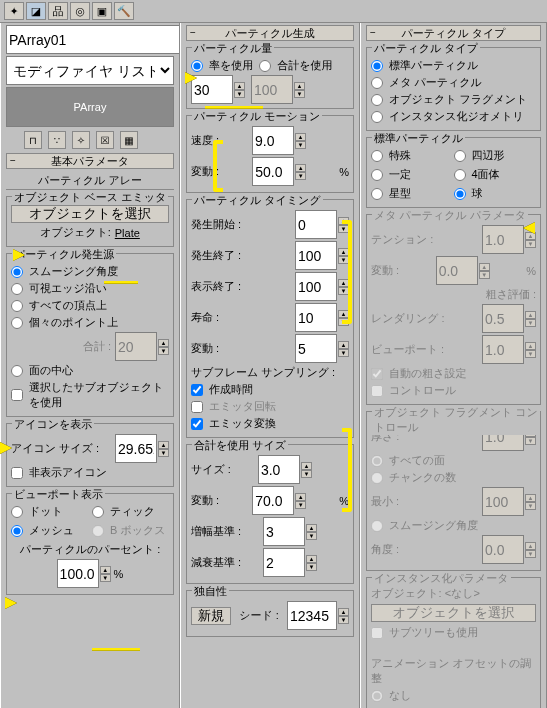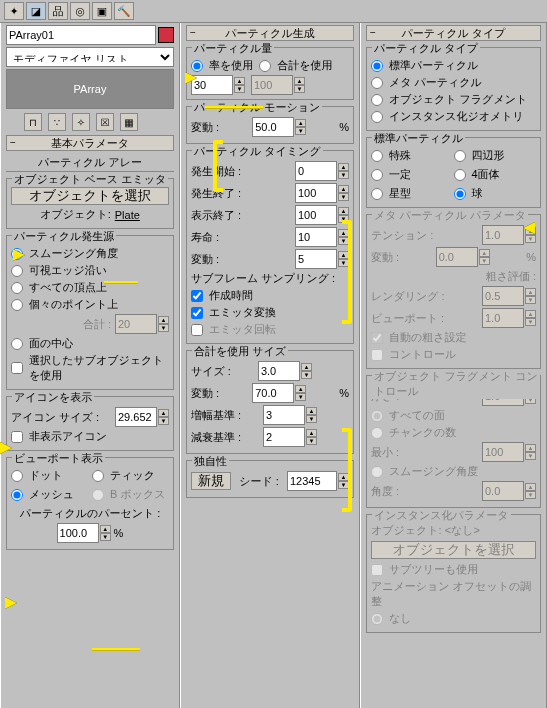--- a/index.html
+++ b/index.html
@@ -15,21 +15,21 @@
   .col2 { flex: 0 0 180px; }
   .col3 { flex: 1; }
   
   .rollout-header { display: flex; align-items: center; justify-content: center; position: relative; height: 16px; border: 1px solid #888; background: #d4d0c8; margin-bottom: 4px; }
   .rollout-header .minus { position: absolute; left: 3px; font-size: 10px; line-height: 10px; }
   .rollout-header .title { font-size: 11px; }
   
   .groupbox { border: 1px solid #888; position: relative; margin: 6px 0 4px 0; padding: 8px 4px 4px 4px; }
   .groupbox > .legend { position: absolute; top: -7px; left: 5px; background: #c0c0c0; padding: 0 2px; font-size: 11px; }
   
-  input[type=text], select { font-size: 11px; border: 1px solid #7f7f7f; background: #fff; height: 20px; padding: 4px 2px; }
+  input[type=text], select { font-size: 14px; border: 1px solid #7f7f7f; background: #fff; height: 29px; padding: 4px 2px; }
   input[type=text].disabled, .disabled-text { background: #d4d0c8; color: #808080; }
   .spinner { display: inline-flex; align-items: center; }
   .spinner input { width: 42px; text-align: left; }
   .spinner .spbtns { display: flex; flex-direction: column; margin-left: 1px; }
   .spinner .spbtns span { width: 11px; height: 8px; border: 1px solid #888; background: #d4d0c8; font-size: 6px; line-height: 6px; text-align: center; }
   .wide-button { display: block; width: 100%; height: 18px; border: 1px solid #888; background: #d4d0c8; text-align: center; line-height: 16px; }
   .mini-toolbar { display: flex; gap: 6px; margin: 4px 18px; }
   .mini-toolbar .btn { width: 18px; height: 18px; border: 1px solid #888; background: #d4d0c8; display:flex; align-items:center; justify-content:center; font-size:10px; }
   .radio-row, .check-row { display: flex; align-items: center; margin: 2px 0; gap: 4px; }
   .radio-row input, .check-row input { margin-right: 2px; }
@@ -224,20 +224,31 @@
                 <span>▲</span>
                 <span>▼</span>
               </span>
             </span>
         </div>
       </div>
 
       <div class="groupbox">
         <span class="legend">パーティクル モーション</span>
         <div class="row">
+            <span class="label">速度 :</span>
+            <span class="spinner">
+              <input type="text" value="9.0" style="">
+              <span class="spbtns">
+                <span>▲</span>
+                <span>▼</span>
+              </span>
+            </span>
+            <span style="width:10px"></span>
+          </div>
+        <div class="row">
             <span class="label">変動 :</span>
             <span class="spinner">
               <input type="text" value="50.0" style="">
               <span class="spbtns">
                 <span>▲</span>
                 <span>▼</span>
               </span>
             </span>
             <span>%</span>
           </div>
@@ -292,28 +303,28 @@
               <span class="spbtns">
                 <span>▲</span>
                 <span>▼</span>
               </span>
             </span>
           </div>
         <div class="label" style="margin-top:2px">サブフレーム サンプリング :</div>
         <label class="check-row">
             <input type="checkbox" class="checkbox" checked="" style="">
             <span>作成時間</span>
-          </label>
-        <label class="check-row">
-            <input type="checkbox" class="checkbox" checked="" style="">
-            <span>エミッタ変換</span>
           </label>
         <label class="check-row gray">
             <input type="checkbox" class="checkbox" style="">
             <span>エミッタ回転</span>
+          </label>
+        <label class="check-row">
+            <input type="checkbox" class="checkbox" checked="" style="">
+            <span>エミッタ変換</span>
           </label>
       </div>
 
       <div class="groupbox">
         <span class="legend">合計を使用 サイズ</span>
         <div class="row">
             <span class="label">サイズ :</span>
             <span class="spinner">
               <input type="text" value="3.0" style="">
               <span class="spbtns">
@@ -537,21 +548,21 @@
       </div>
 
       <div class="groupbox gray">
         <span class="legend">インスタンス化パラメータ</span>
         <div class="label">オブジェクト: &lt;なし&gt;</div>
         <button class="wide-button gray" style="margin:3px 0">オブジェクトを選択</button>
         <label class="check-row">
             <input type="checkbox" class="checkbox" disabled="" style="">
             <span>サブツリーも使用</span>
           </label>
-        <div class="label" style="margin-top:2px">アニメーション オフセットの調整</div>
+        <div class="label" style="margin-top:16px">アニメーション オフセットの調整</div>
         <label class="radio-row">
             <input type="radio" class="checkbox" checked="" disabled="" style="">
             <span>なし</span>
           </label>
       </div>
     </div>
   </div>
 
   <div class="marker arrow-right" style="top:249px;left:13px"></div>
   <div class="marker underline-y" style="top:281px;left:104px;width:34px"></div>

